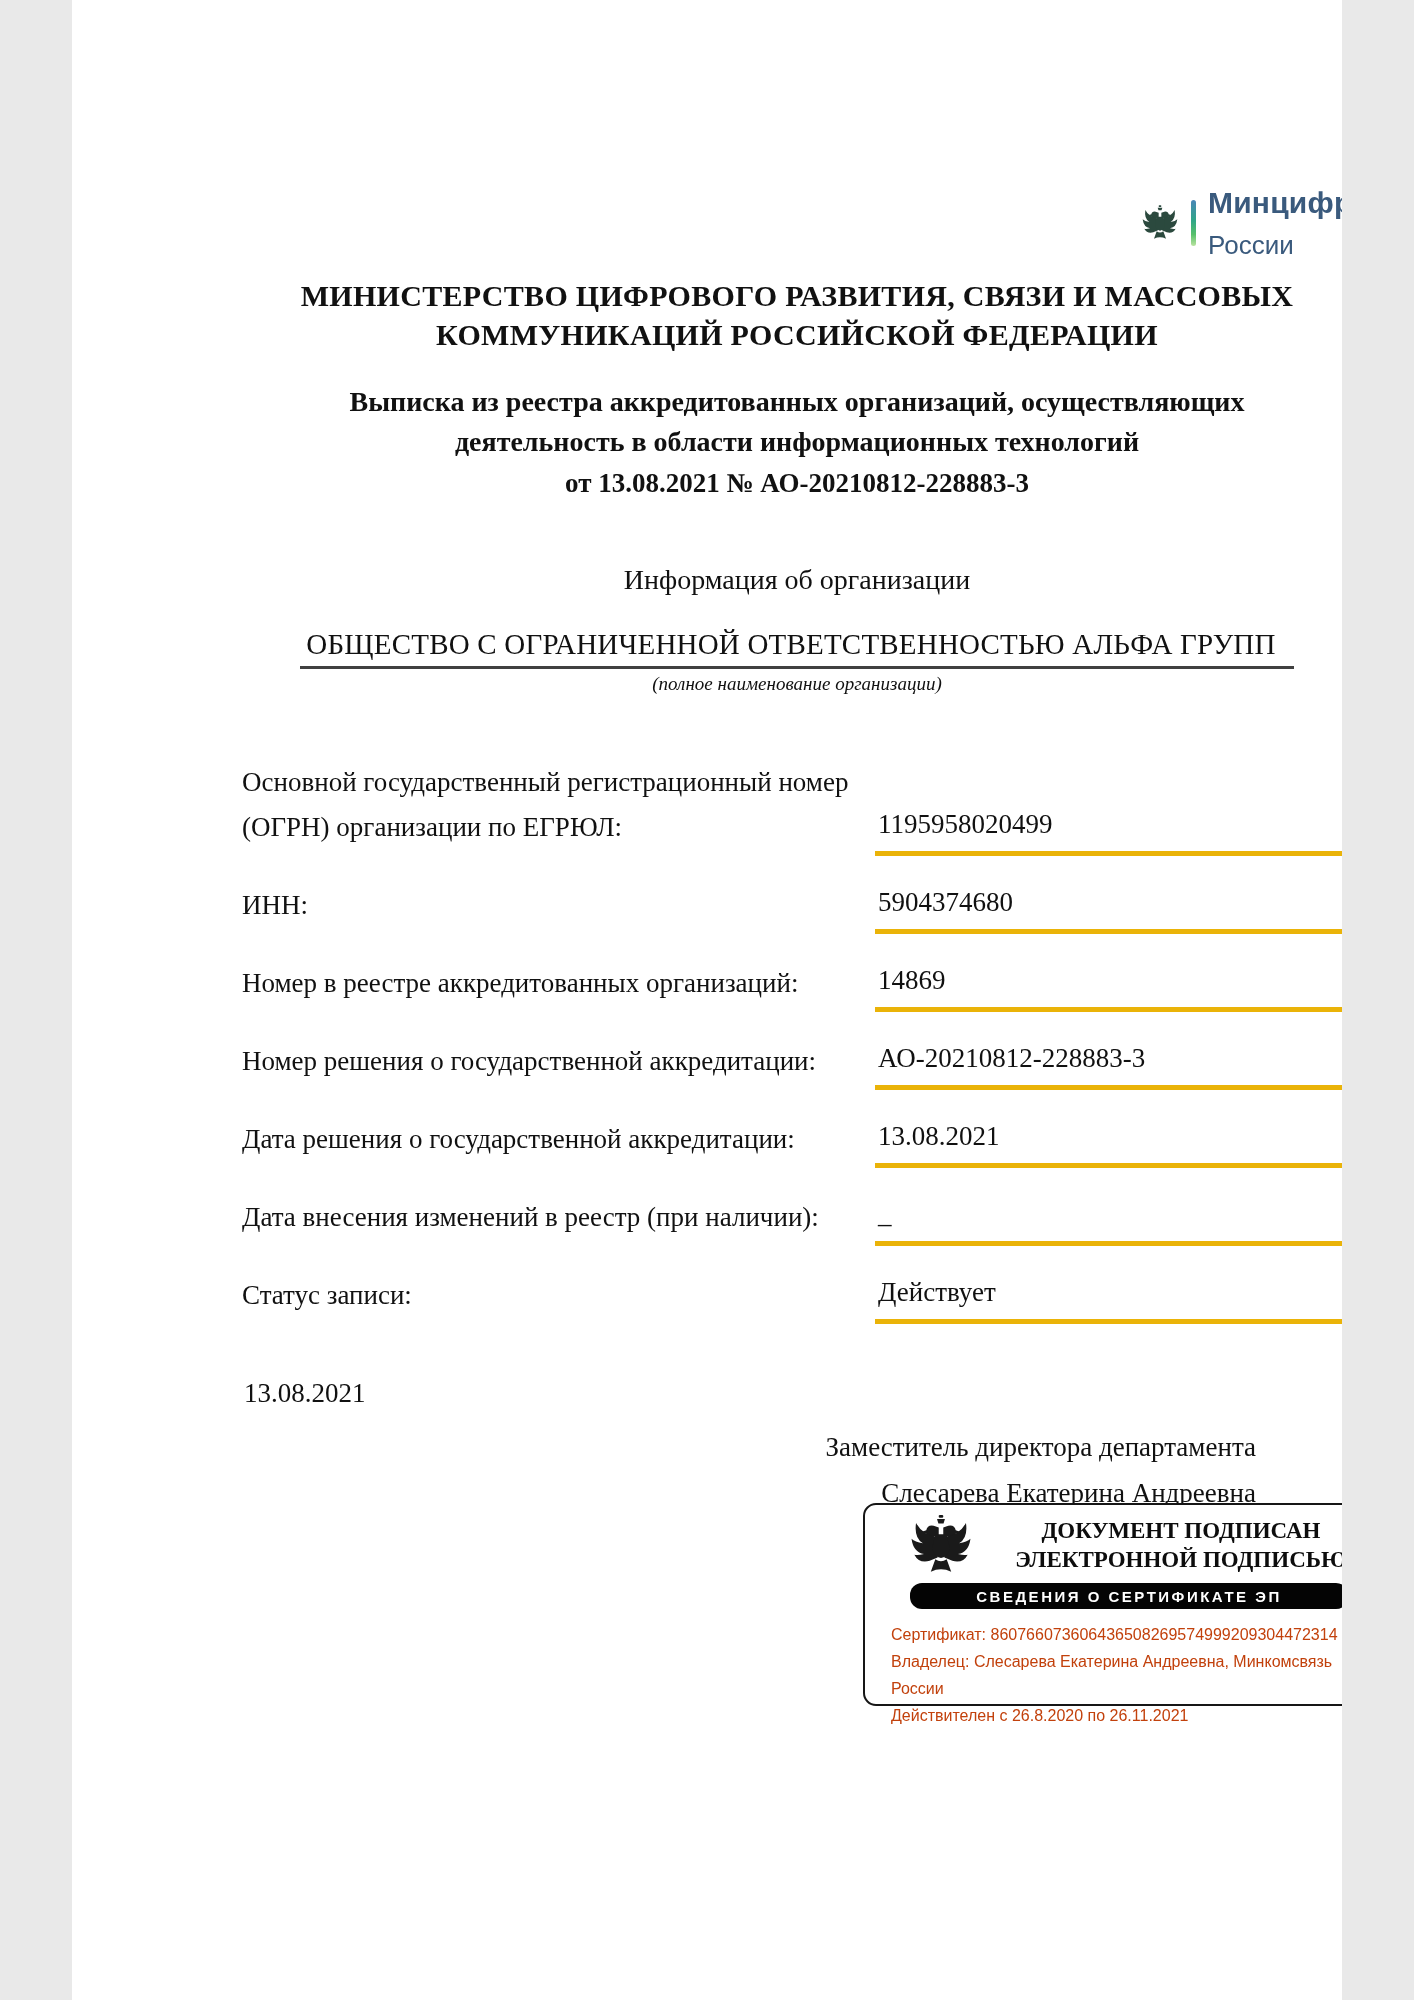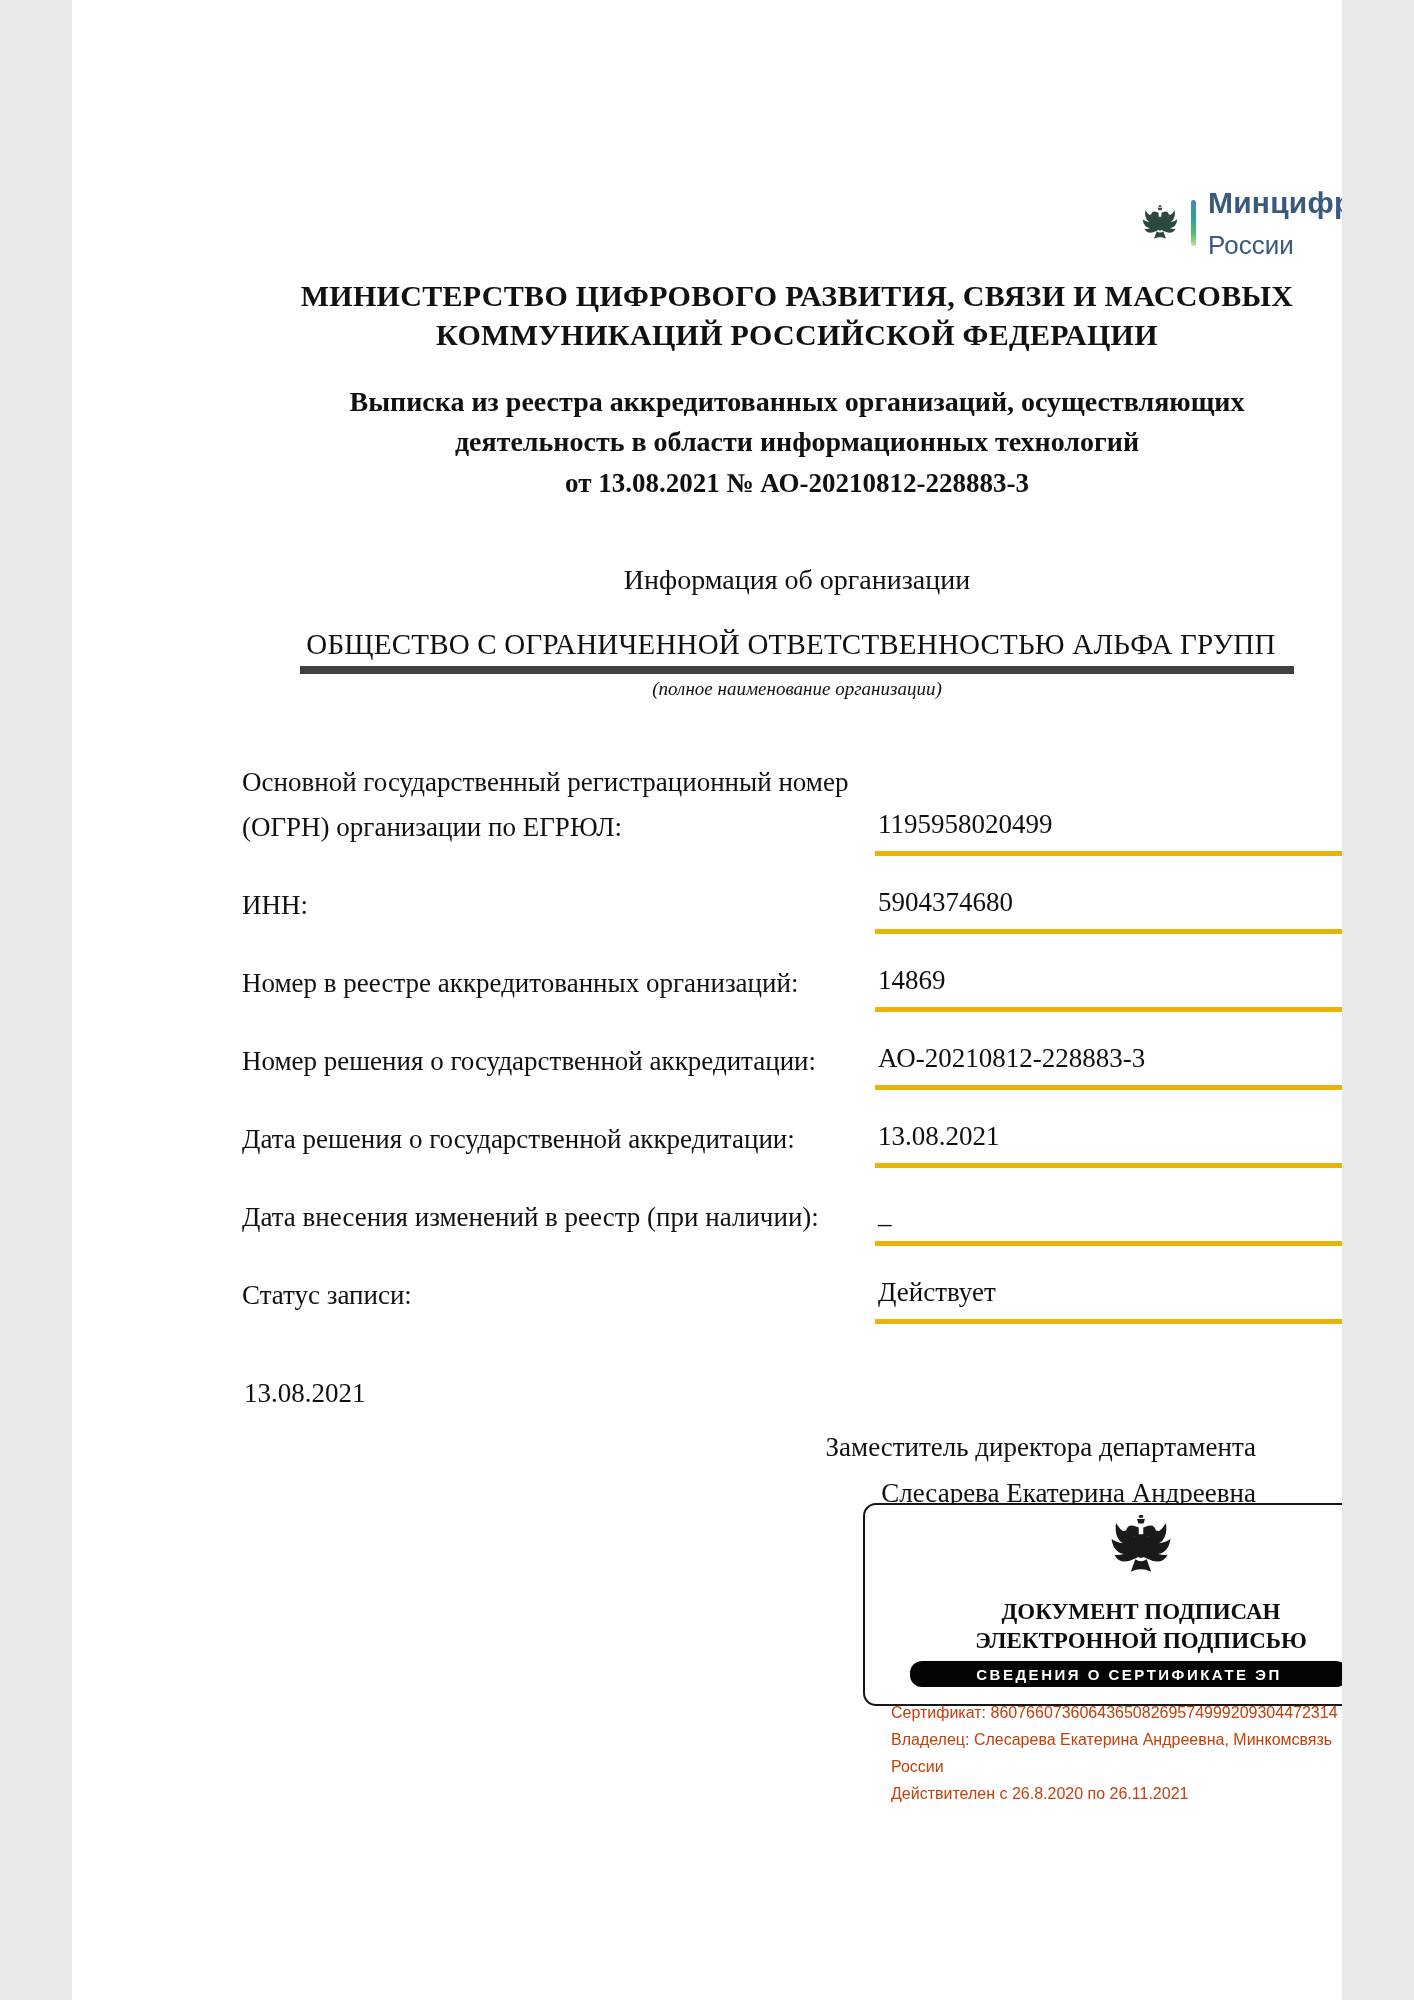--- a/index.html
+++ b/index.html
@@ -28,21 +28,21 @@
   
   .hdr { position:absolute; left:135px; width:1180px; text-align:center; }
   .ministry-title { top:276px; font-size:30px; font-weight:bold; line-height:39px; letter-spacing:0.3px; }
   .doc-title { top:382px; font-size:28px; font-weight:bold; line-height:40px; }
   .doc-number { top:468px; font-size:27px; font-weight:bold; }
   .section-title { top:564px; font-size:28px; font-weight:400; }
 
   .org-block { position:absolute; left:135px; width:1180px; top:628px; text-align:center; }
   .org-name {
     display:inline-block; font-size:29px; letter-spacing:0.2px;
-    border-bottom:8px solid #404040; padding:0 18px 5px 6px;
+    border-bottom:3px solid #404040; padding:0 18px 5px 6px;
   }
   .org-caption { font-size:19px; font-style:italic; margin-top:4px; }
 
   
   .fields { position:absolute; left:170px; top:760px; width:1160px; }
   .field-row { display:flex; justify-content:space-between; align-items:flex-end; margin-bottom:27px; }
   .field-label { width:620px; font-size:27px; line-height:45px; padding-bottom:6px; }
   .field-value {
     width:527px; font-size:27px; line-height:36px;
     border-bottom:5px solid #eab308; padding:0 0 9px 3px;
@@ -50,21 +50,21 @@
 
   
   .doc-date { position:absolute; left:172px; top:1378px; font-size:27px; }
   .signature { position:absolute; right:86px; top:1424px; text-align:right; font-size:27px; line-height:46px; }
 
   
   .stamp {
     position:absolute; left:791px; top:1503px; width:532px; height:203px;
     border:2px solid #161616; border-radius:13px; background:#fff;
   }
-  .stamp-head { display:flex; align-items:center; padding:8px 18px 2px 42px; gap:20px;flex-direction:column; }
+  .stamp-head { display:flex; align-items:center; padding:8px 18px 2px 42px; gap:12px; }
   .stamp-eagle { width:68px; height:64px; color:#1a1a1a; flex:0 0 auto; }
   .stamp-title { flex:1; text-align:center; font-weight:bold; font-size:23px; line-height:29px; color:#0d0d0d; }
   .stamp-banner {
     margin:4px 45px 0 45px; background:#040404; color:#ffffff; text-align:center;
     font-family:"Liberation Sans", sans-serif; font-weight:bold; font-size:15px;
     letter-spacing:2.5px; padding:5px 0 4px 0;border-radius:12px;
   }
   .stamp-cert {
     padding:12px 16px 0 26px;
     font-family:"Liberation Sans", sans-serif; font-size:16px; color:#c2410c; line-height:27px;

